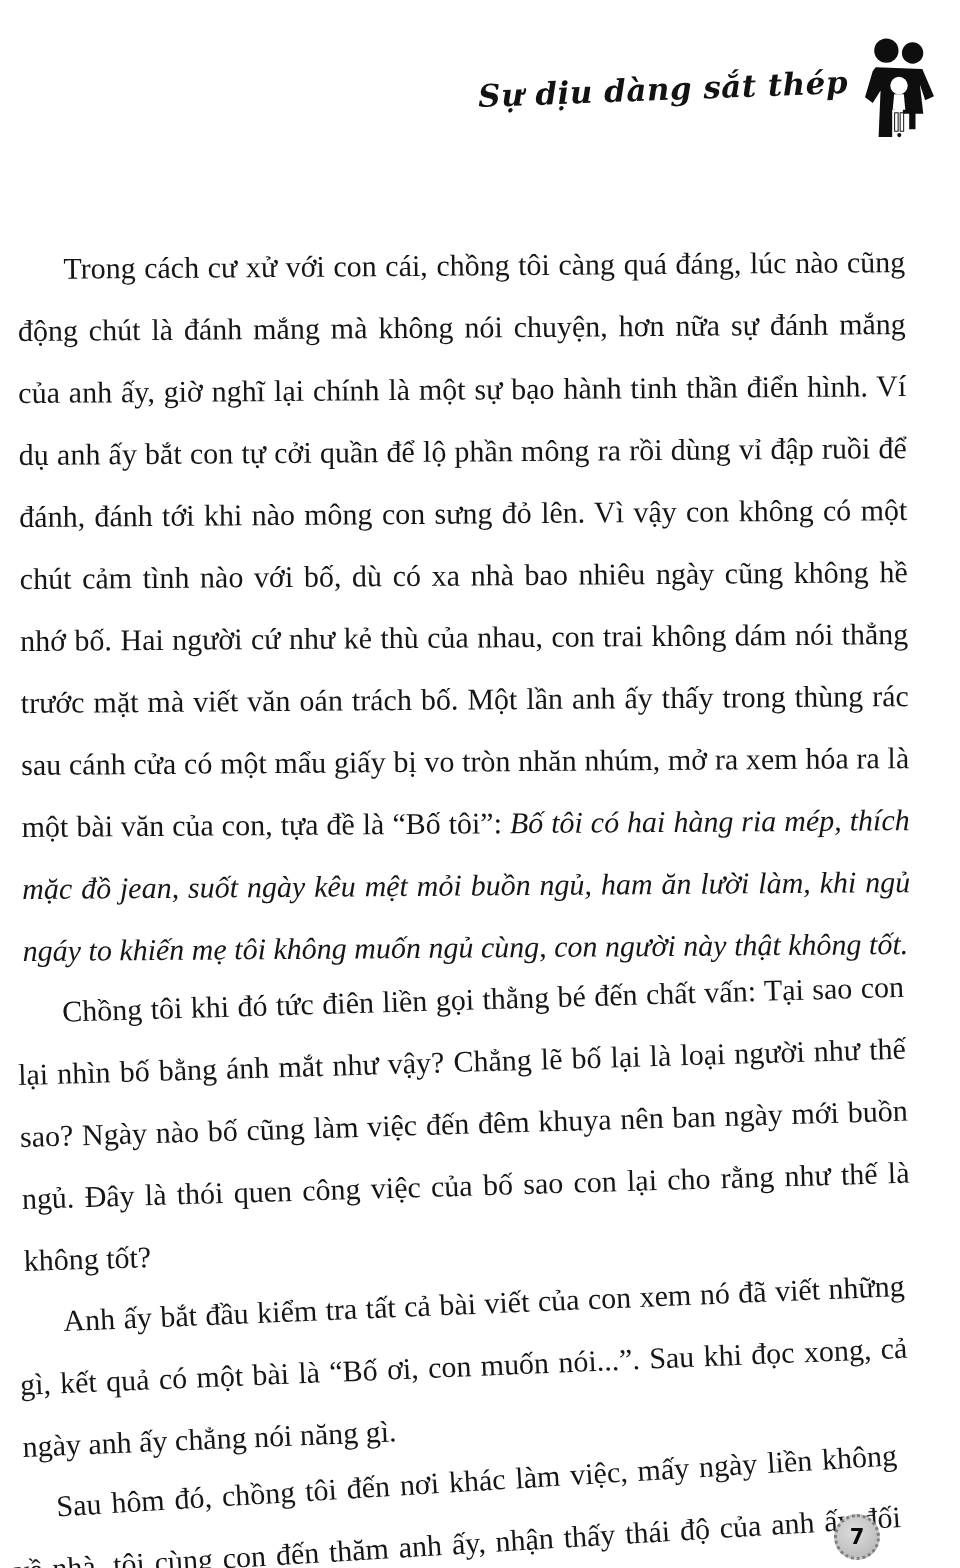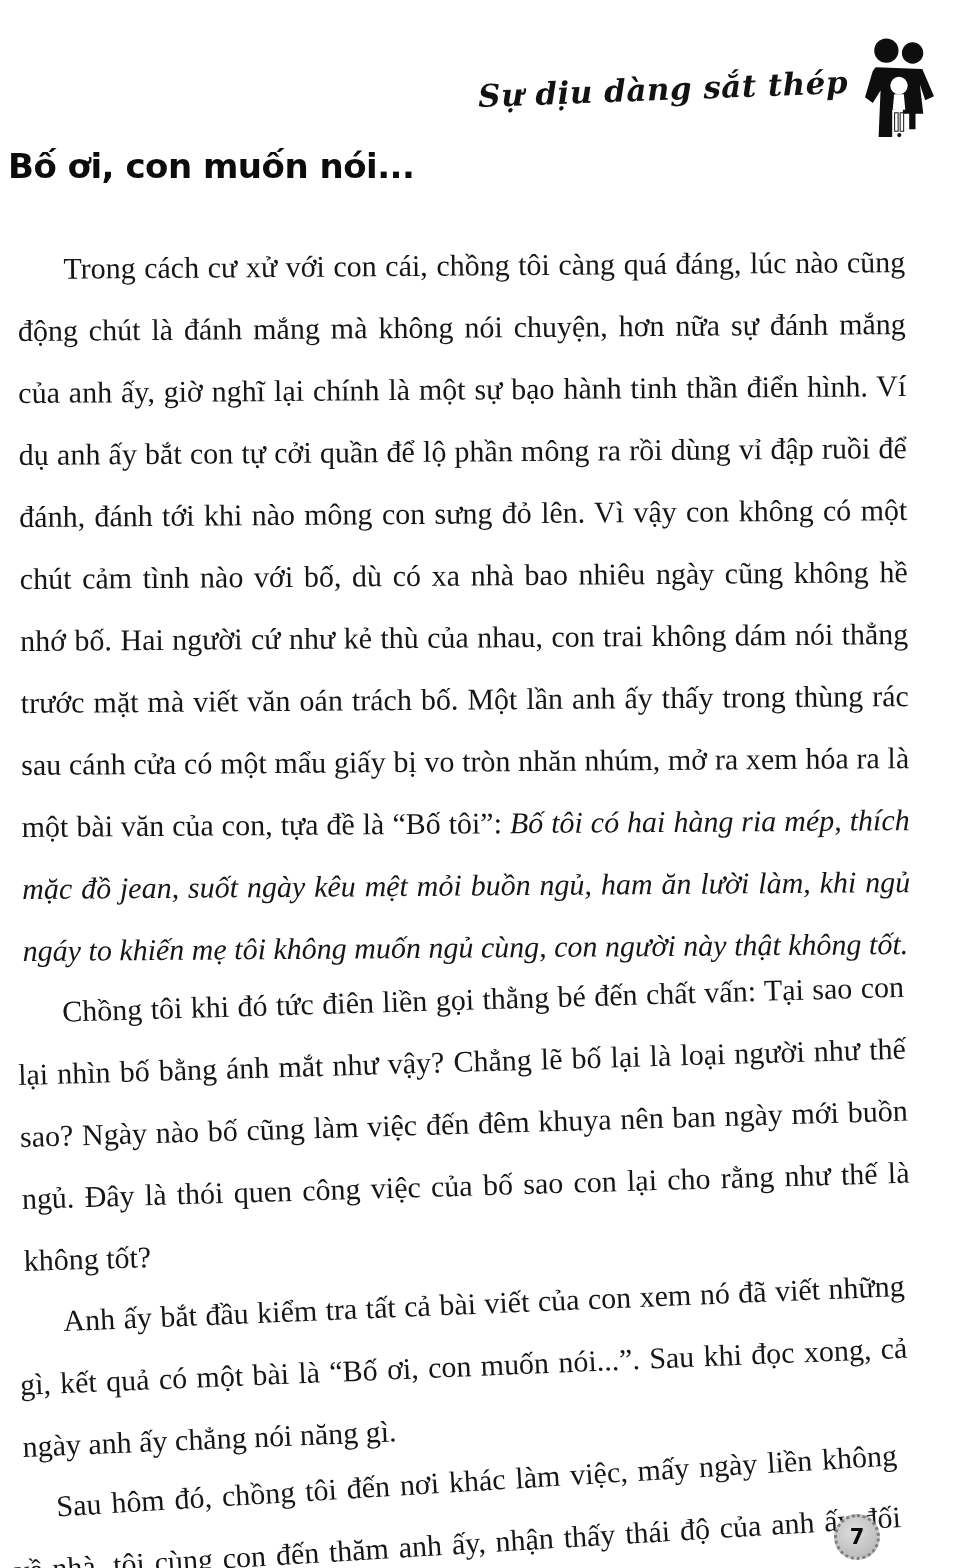--- a/index.html
+++ b/index.html
@@ -109,21 +109,20 @@
         </g>
         <circle cx="36" cy="49" r="9" fill="#ffffff"></circle>
         <path d="M31 58 L41 58 L42.5 74 L40 74 L40 78 L32 78 L32 74 L29.5 74 Z" fill="#ffffff"></path>
         <rect x="31.5" y="77" width="3.6" height="19" fill="#ffffff" stroke="#0e0e0e" stroke-width="1"></rect>
         <rect x="37.2" y="77" width="3.6" height="19" fill="#ffffff" stroke="#0e0e0e" stroke-width="1"></rect>
         <circle cx="36.3" cy="100" r="2.1" fill="#0e0e0e"></circle>
       </svg>
     </span>
   </div>
 
-  <h1 class="chapter-title">Bố ơi, con muốn nói...</h1>
 
   <div class="body-text">
     <p class="tilt-0"><span>Trong cách cư xử với con cái, chồng tôi càng quá đáng, lúc nào cũng động chút là đánh mắng mà không nói chuyện, hơn nữa sự đánh mắng của anh ấy, giờ nghĩ lại chính là một sự bạo hành tinh thần điển hình. Ví dụ anh ấy bắt con tự cởi quần để lộ phần mông ra rồi dùng vỉ đập ruồi để đánh, đánh tới khi nào mông con sưng đỏ lên. Vì vậy con không có một chút cảm tình nào với bố, dù có xa nhà bao nhiêu ngày cũng không hề nhớ bố. Hai người cứ như kẻ thù của nhau, con trai không dám nói thẳng trước mặt mà viết văn oán trách bố. Một lần anh ấy thấy trong thùng rác sau cánh cửa có một mẩu giấy bị vo tròn nhăn nhúm, mở ra xem hóa ra là một bài văn của con, tựa đề là “Bố tôi”: </span><span class="seg-italic">Bố tôi có hai hàng ria mép, thích mặc đồ jean, suốt ngày kêu mệt mỏi buồn ngủ, ham ăn lười làm, khi ngủ ngáy to khiến mẹ tôi không muốn ngủ cùng, con người này thật không tốt.</span></p>
     <p class="tilt-1"><span>Chồng tôi khi đó tức điên liền gọi thằng bé đến chất vấn: Tại sao con lại nhìn bố bằng ánh mắt như vậy? Chẳng lẽ bố lại là loại người như thế sao? Ngày nào bố cũng làm việc đến đêm khuya nên ban ngày mới buồn ngủ. Đây là thói quen công việc của bố sao con lại cho rằng như thế là không tốt?</span></p>
     <p class="tilt-2"><span>Anh ấy bắt đầu kiểm tra tất cả bài viết của con xem nó đã viết những gì, kết quả có một bài là “Bố ơi, con muốn nói...”. Sau khi đọc xong, cả ngày anh ấy chẳng nói năng gì.</span></p>
     <p class="tilt-3"><span>Sau hôm đó, chồng tôi đến nơi khác làm việc, mấy ngày liền không về nhà, tôi cùng con đến thăm anh ấy, nhận thấy thái độ của anh ấy đối với con đã hoàn toàn khác, trở nên ấm áp hơn, quan tâm, yêu thương hơn, trong trí nhớ của tôi, lần đầu tiên anh ấy vui đùa với con đồng thời chơi cùng con, còn nằm bò xuống đất làm ngựa cho con cưỡi, dùng ghế đẩy con chạy khắp nơi, lần đầu tiên</span></p>
   </div>
 
   <div class="page-badge">
     <span>7</span>

